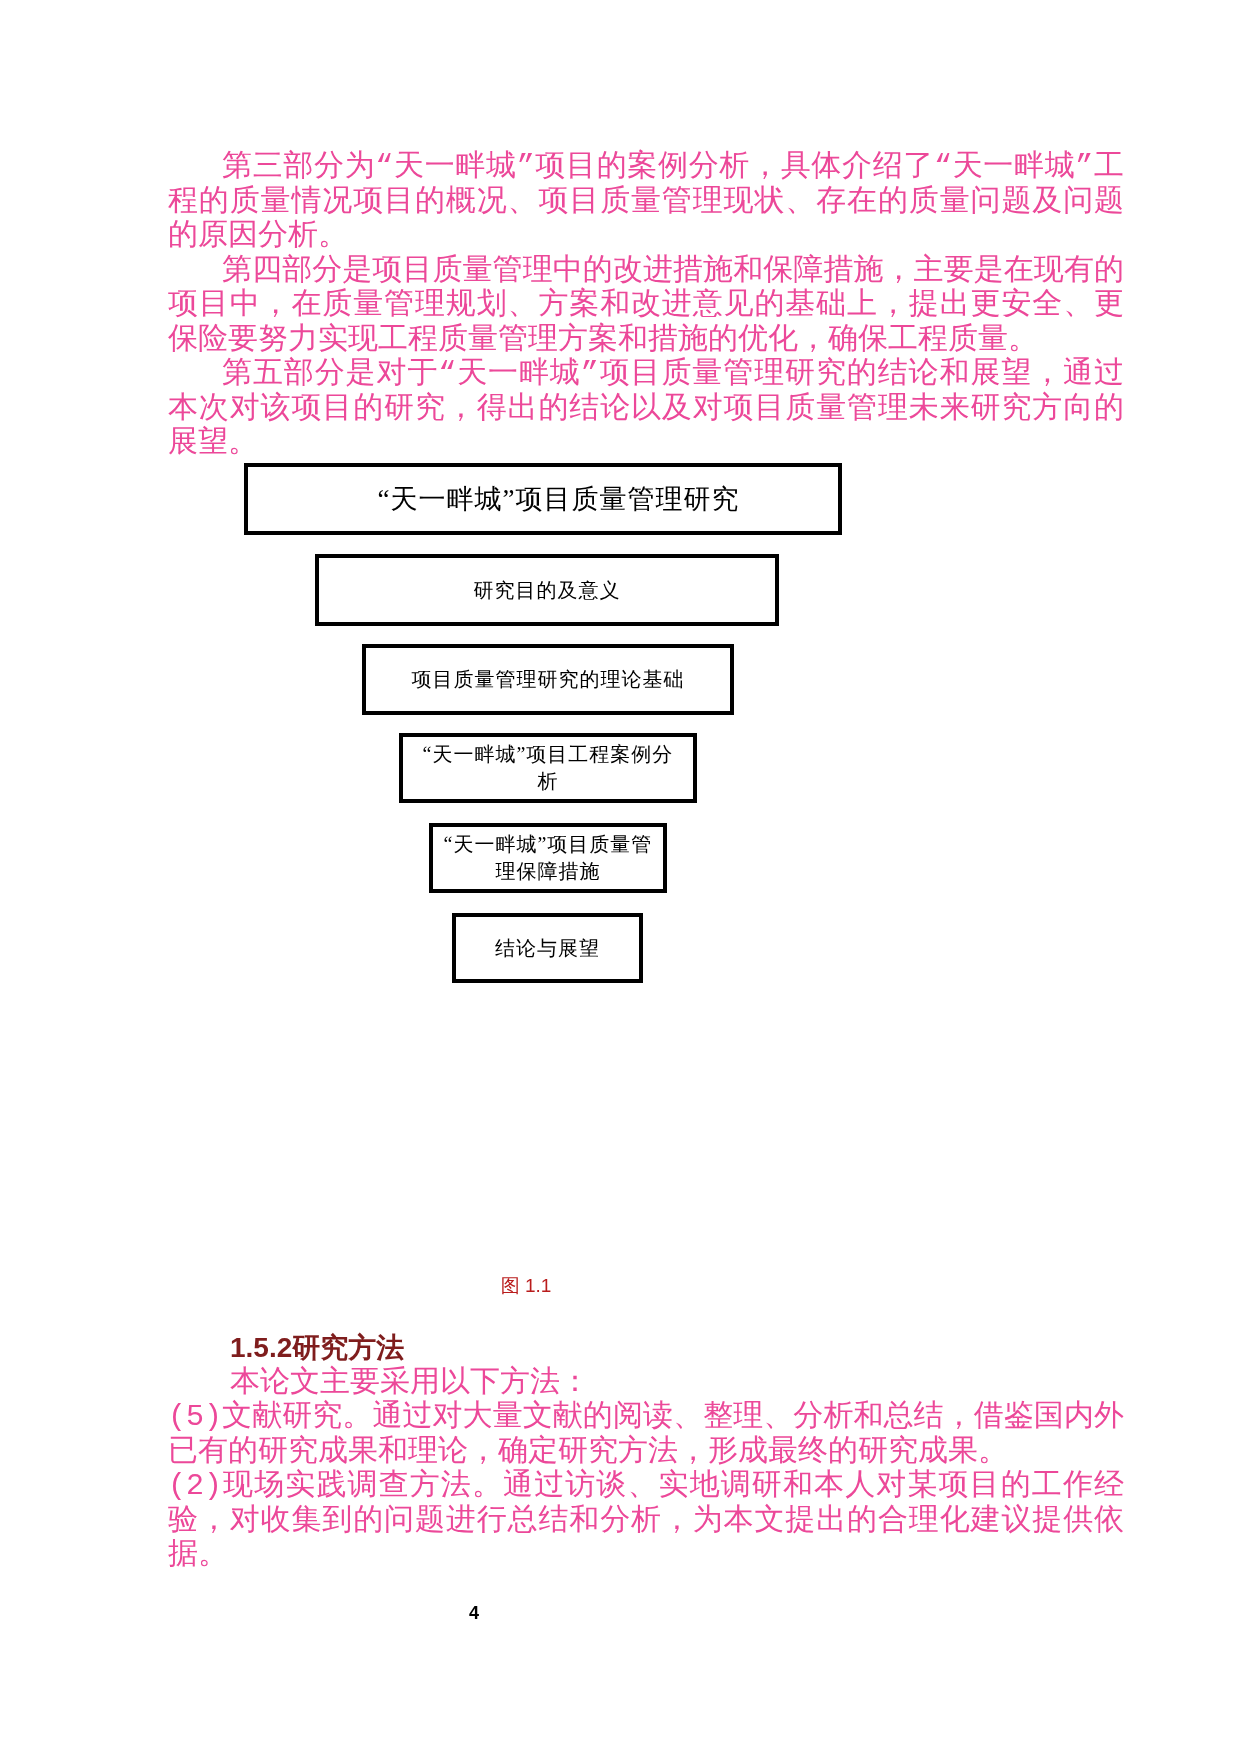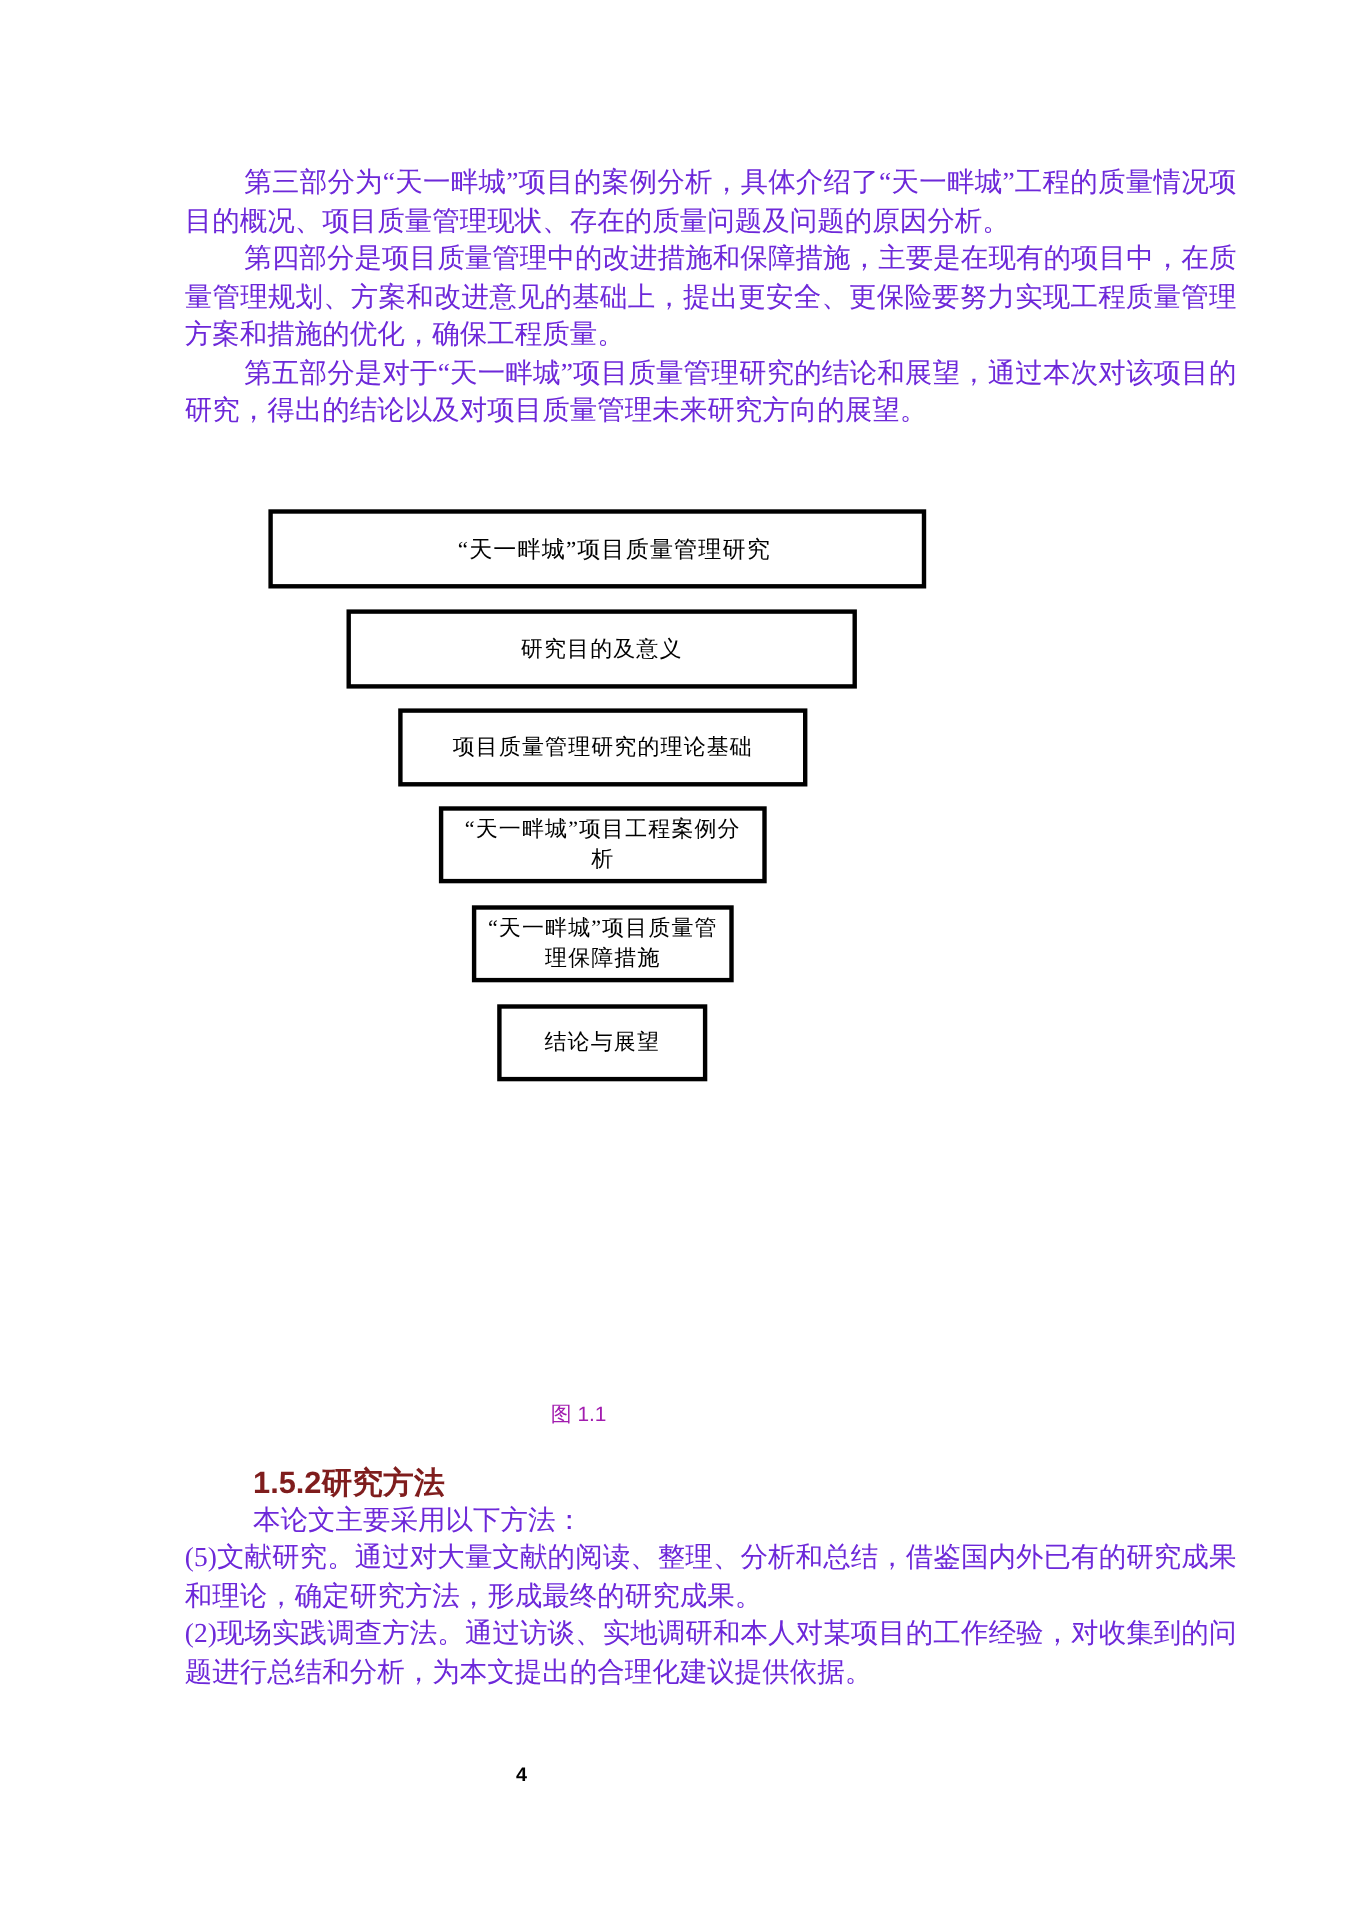--- a/index.html
+++ b/index.html
@@ -15,58 +15,59 @@
     overflow: hidden;
   }
   
   .top-text {
     position: absolute;
     left: 168px;
     top: 150px;
     width: 956px;
   }
   .para {
-    font-size: 25px;
+    font-size: 30px;
     line-height: 34.5px;
     text-align: justify;
     text-justify: inter-ideograph;
-    color: #6d28d9;
+    color: #ec4899;
+    font-family: Liberation Mono, monospace;
   }
   .para.indent { text-indent: 54px; }
   
   .figure { position: absolute; left: 0; top: 0; width: 1240px; height: 1310px; }
   .fc-box {
     position: absolute;
     border: 4px solid #000000;
     background: #ffffff;
     display: flex;
     align-items: center;
     justify-content: center;
     text-align: center;
     font-size: 20px;
     letter-spacing: 1px;
     line-height: 27px;
     white-space: pre-line;
     color: #000;
   }
-  .fc-box.b1 { left: 244px; top: 463px; width: 598px; height: 72px; font-size: 21px; padding-left: 31px; }
+  .fc-box.b1 { left: 244px; top: 463px; width: 598px; height: 72px; font-size: 27px; padding-left: 31px; }
   .fc-box.b2 { left: 315px; top: 554px; width: 464px; height: 72px; }
   .fc-box.b3 { left: 362px; top: 644px; width: 372px; height: 71px; }
   .fc-box.b4 { left: 399px; top: 733px; width: 298px; height: 70px; }
   .fc-box.b5 { left: 429px; top: 823px; width: 238px; height: 70px; }
   .fc-box.b6 { left: 452px; top: 913px; width: 191px; height: 70px; text-align: right; }
   .fig-caption {
     position: absolute;
     left: 196px;
     top: 1273px;
     width: 660px;
     text-align: center;
     font-size: 19px;
     font-family: "Liberation Sans", "DejaVu Sans", sans-serif;
-    color: #a21caf;
+    color: #b91c1c;
   }
   
   .sec-heading {
     position: absolute;
     left: 230px;
     top: 1331px;
     font-family: "Liberation Sans", "DejaVu Sans", sans-serif;
     font-weight: bold;
     font-size: 28px;
     line-height: 34px;

